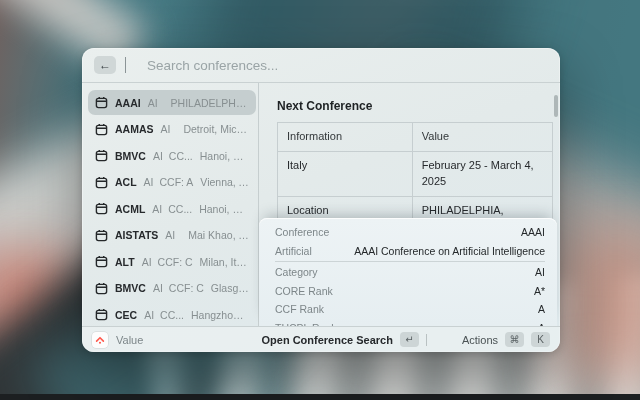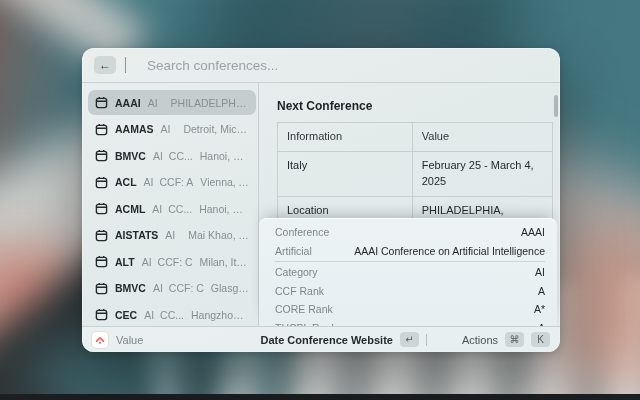--- a/index.html
+++ b/index.html
@@ -270,45 +270,45 @@
         <div class="mrow">
           <span class="ml">Artificial</span>
           <span class="mv">AAAI Conference on Artificial Intelligence</span>
         </div>
         <div class="mdiv"></div>
         <div class="mrow">
           <span class="ml">Category</span>
           <span class="mv">AI</span>
         </div>
         <div class="mrow">
+          <span class="ml">CORE Rank</span>
+          <span class="mv">A*</span>
+        </div>
+        <div class="mrow">
           <span class="ml">CCF Rank</span>
           <span class="mv">A</span>
-        </div>
-        <div class="mrow">
-          <span class="ml">CORE Rank</span>
-          <span class="mv">A*</span>
         </div>
         <div class="mrow">
           <span class="ml">THCPL Rank</span>
           <span class="mv">A</span>
         </div>
       </div>
     </div>
   </div>
 
   <div class="footer">
     <span class="app-ico">
       <svg viewBox="0 0 16 16" width="12" height="12">
           <path d="M3.5 9.5 L8 5 L12.5 9.5" fill="none" stroke="#ff5a4e" stroke-width="2.2" stroke-linecap="round" stroke-linejoin="round"></path>
           <circle cx="8" cy="11.6" r="1.4" fill="#ff5a4e"></circle>
         </svg>
     </span>
     <span>Value</span>
     <span class="fright">
-      <span class="primary">Date Conference Website</span>
+      <span class="primary">Open Conference Search</span>
       <span class="key">↵</span>
       <span class="vdiv"></span>
       <span class="actions-lbl">Actions</span>
       <span class="key">⌘</span>
       <span class="key">K</span>
     </span>
   </div>
 </div>
 
 </body></html>

